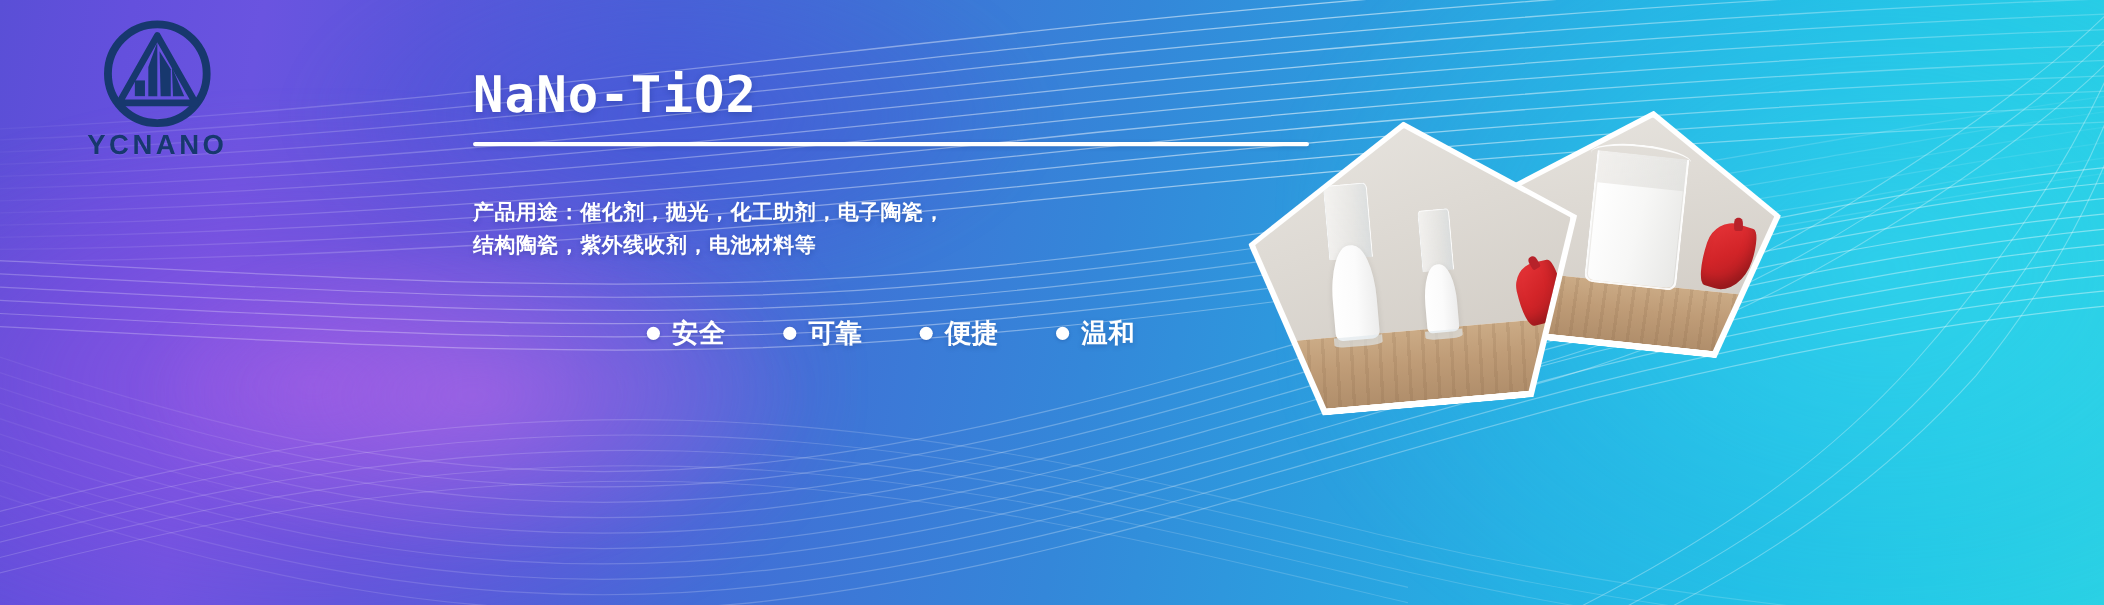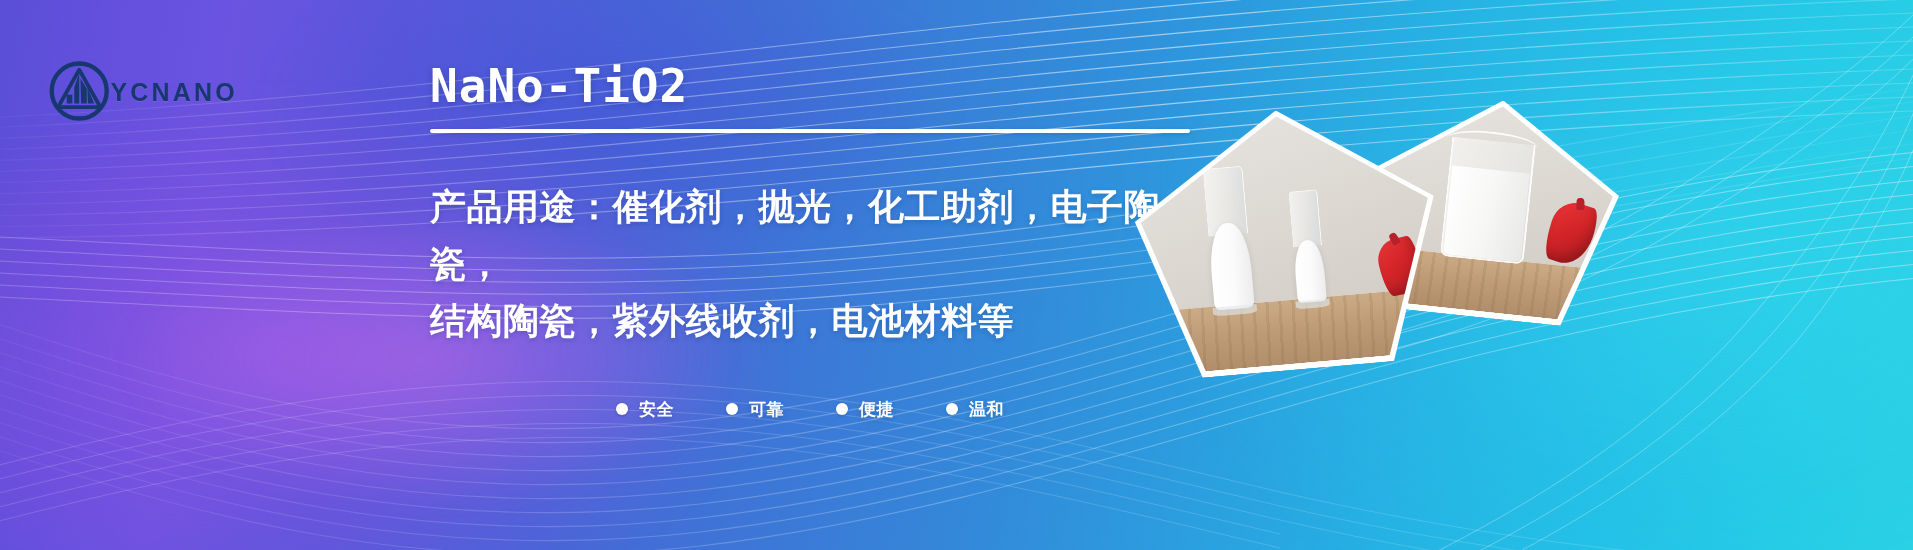--- a/index.html
+++ b/index.html
@@ -49,21 +49,21 @@
     filter:blur(14px);
   }
 
   
   .waves{position:absolute;inset:0;pointer-events:none;}
   .waves svg{position:absolute;width:100%;height:100%;display:block;}
 
   
   .logo{
     position:absolute;left:48px;top:16px;width:190px;height:150px;
-    display:flex;flex-direction:row;align-items:center;
+    display:flex;flex-direction:column;align-items:center;
   }
   .logo-mark{width:102px;height:102px;display:block;}
   .logo-word{
     margin-top:2px;
     font-size:25px;font-weight:700;letter-spacing:3.2px;
     color:#17386e;
     font-family:"Liberation Sans","DejaVu Sans",sans-serif;
     line-height:1;
     text-shadow:0 1px 0 rgba(255,255,255,.08);
   }
@@ -82,35 +82,35 @@
   }
   .divider{
     height:4px;width:100%;
     background:#ffffff;
     border-radius:2px;
     margin:0 auto 46px auto;
     box-shadow:0 1px 4px rgba(20,40,110,.22);
   }
   .subtitle{
     color:#ffffff;
-    font-size:36px;font-weight:700;
+    font-size:19px;font-weight:700;
     line-height:1.58;
     letter-spacing:.5px;
     margin:0 0 48px 0;
     text-shadow:0 2px 5px rgba(20,50,120,.28);
   }
   .subtitle .line{display:block;}
 
   .features{
     display:flex;justify-content:center;align-items:center;
     gap:52px;
   }
   .feature{
     display:flex;align-items:center;gap:11px;
-    color:#ffffff;font-size:17px;font-weight:700;letter-spacing:.5px;
+    color:#ffffff;font-size:24px;font-weight:700;letter-spacing:.5px;
     text-shadow:0 2px 5px rgba(20,50,120,.28);
   }
   .dot{
     width:12px;height:12px;border-radius:50%;
     background:#ffffff;flex:0 0 auto;
     box-shadow:0 1px 3px rgba(20,50,120,.3);
   }
 
   
   .photos{position:absolute;right:18px;top:0;width:780px;height:550px;}

